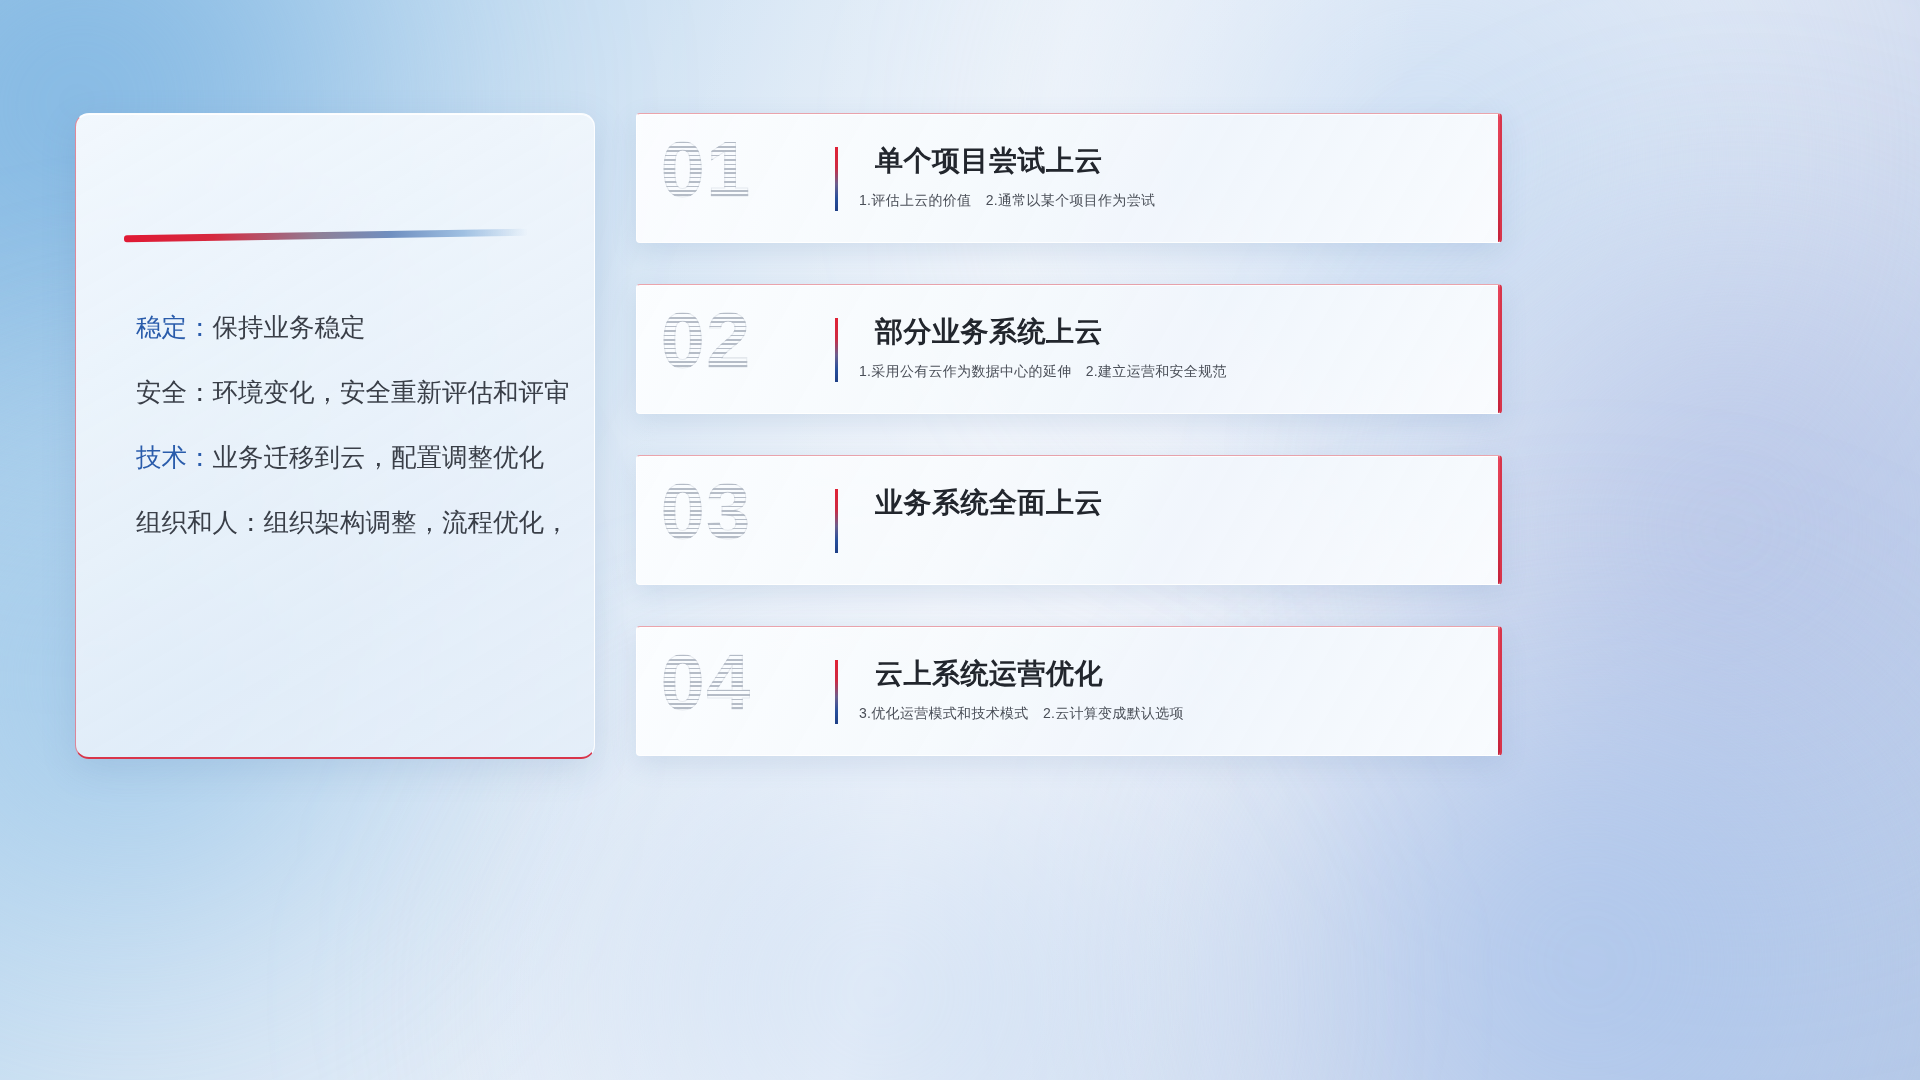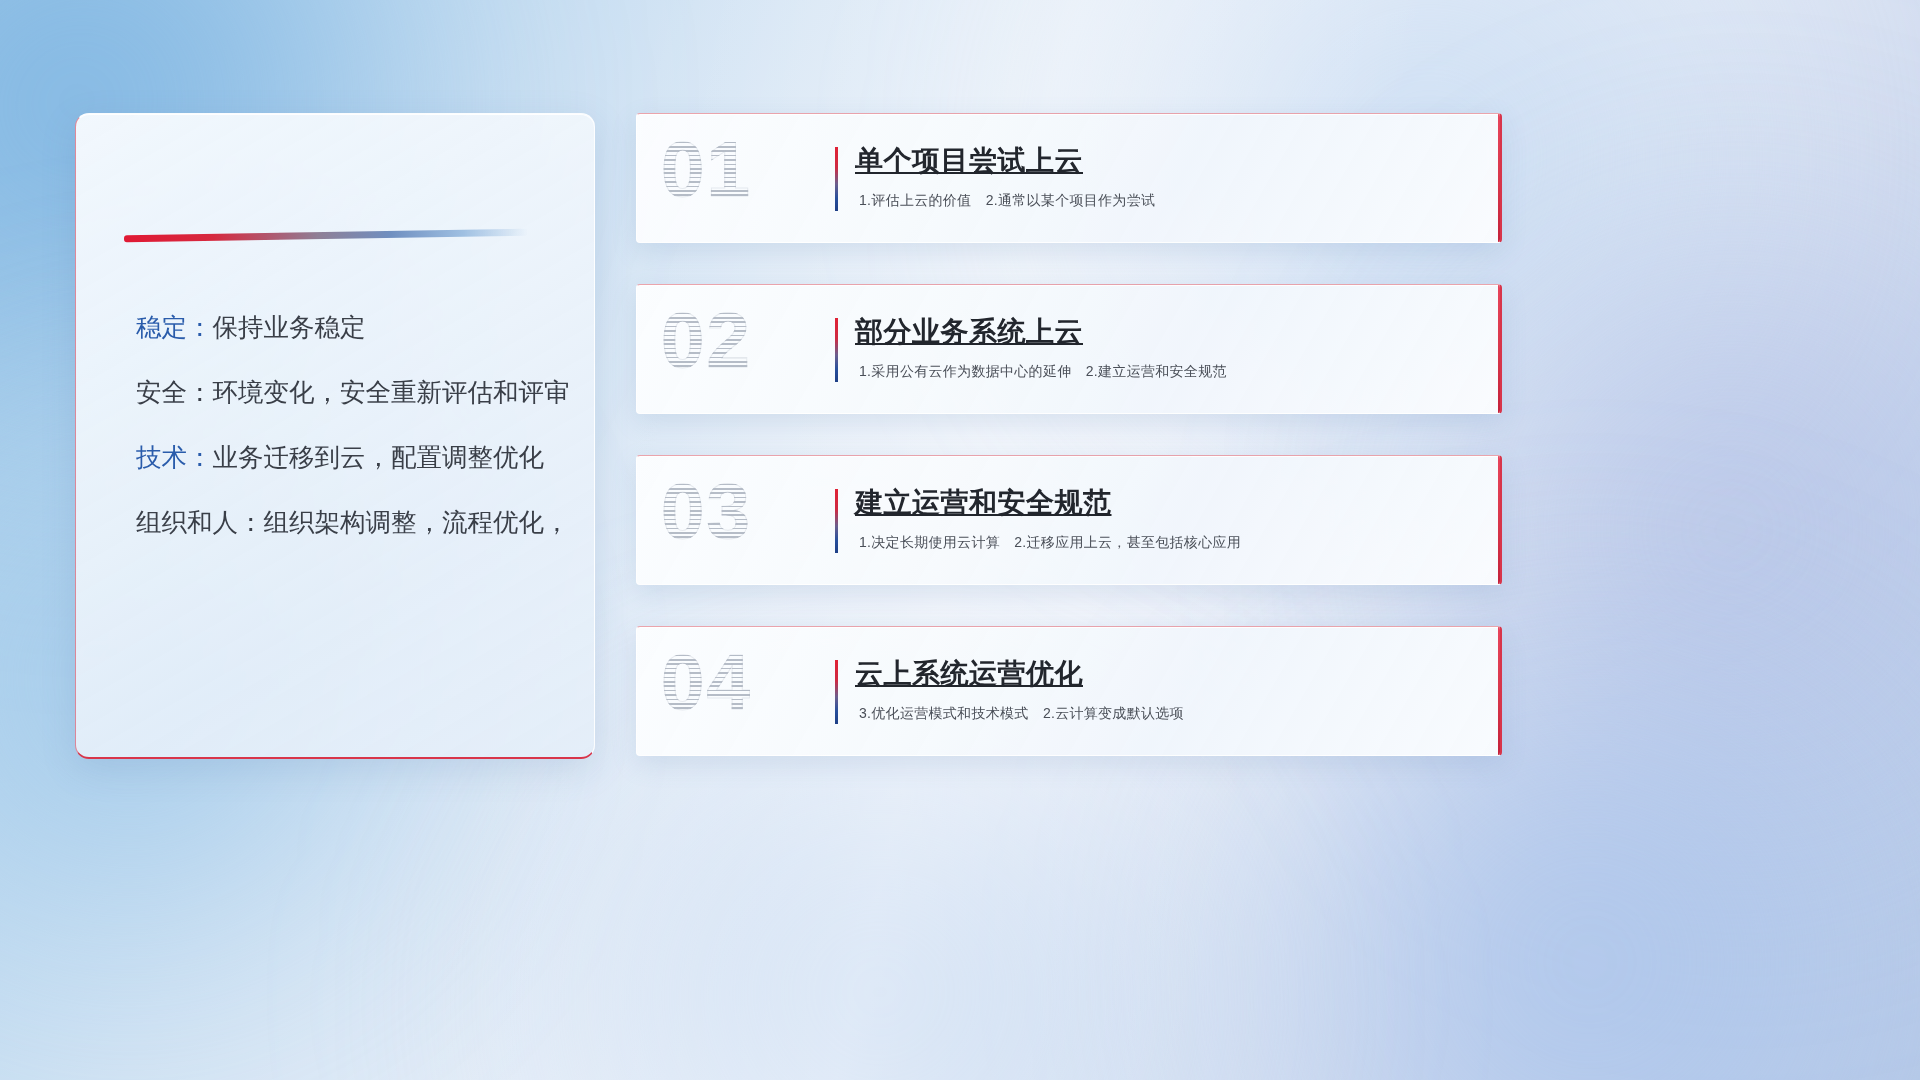--- a/index.html
+++ b/index.html
@@ -108,22 +108,22 @@
     -webkit-background-clip:text; background-clip:text;
     opacity:.62;
     -webkit-text-stroke:1px rgba(120,132,150,.25);
     user-select:none;
   }
   .step-div {
     position:absolute; left:198px; top:33px; width:2.5px; height:64px;
     background:linear-gradient(180deg,#e02235 0%,#cf2a42 32%,#6b5f8e 58%,#274f9c 80%,#1e3f86 100%);
   }
   .step-title {
-    position:absolute; left:218px; top:28px;
-    font-size:28px; font-weight:bold; color:#22262d; letter-spacing:.5px;text-decoration:underline;
+    position:absolute; left:238px; top:28px;
+    font-size:28px; font-weight:bold; color:#22262d; letter-spacing:.5px;
   }
   .step-desc {
     position:absolute; left:222px; top:78px;
     font-size:14px; color:#4a4f58; letter-spacing:.3px;
   }
 </style>
 </head>
 <body>
 
 <div class="bg">
@@ -173,22 +173,21 @@
   <article class="step">
     <div class="step-num">02</div>
     <div class="step-div"></div>
     <h2 class="step-title">部分业务系统上云</h2>
     <p class="step-desc">1.采用公有云作为数据中心的延伸　2.建立运营和安全规范</p>
   </article>
 
   <article class="step">
     <div class="step-num">03</div>
     <div class="step-div"></div>
-    <h2 class="step-title">建立运营和安全规范</h2>
-    <p class="step-desc">1.决定长期使用云计算　2.迁移应用上云，甚至包括核心应用</p>
+    <h2 class="step-title">业务系统全面上云</h2>
   </article>
 
   <article class="step">
     <div class="step-num">04</div>
     <div class="step-div"></div>
     <h2 class="step-title">云上系统运营优化</h2>
     <p class="step-desc">3.优化运营模式和技术模式　2.云计算变成默认选项</p>
   </article>
 
 </section>

